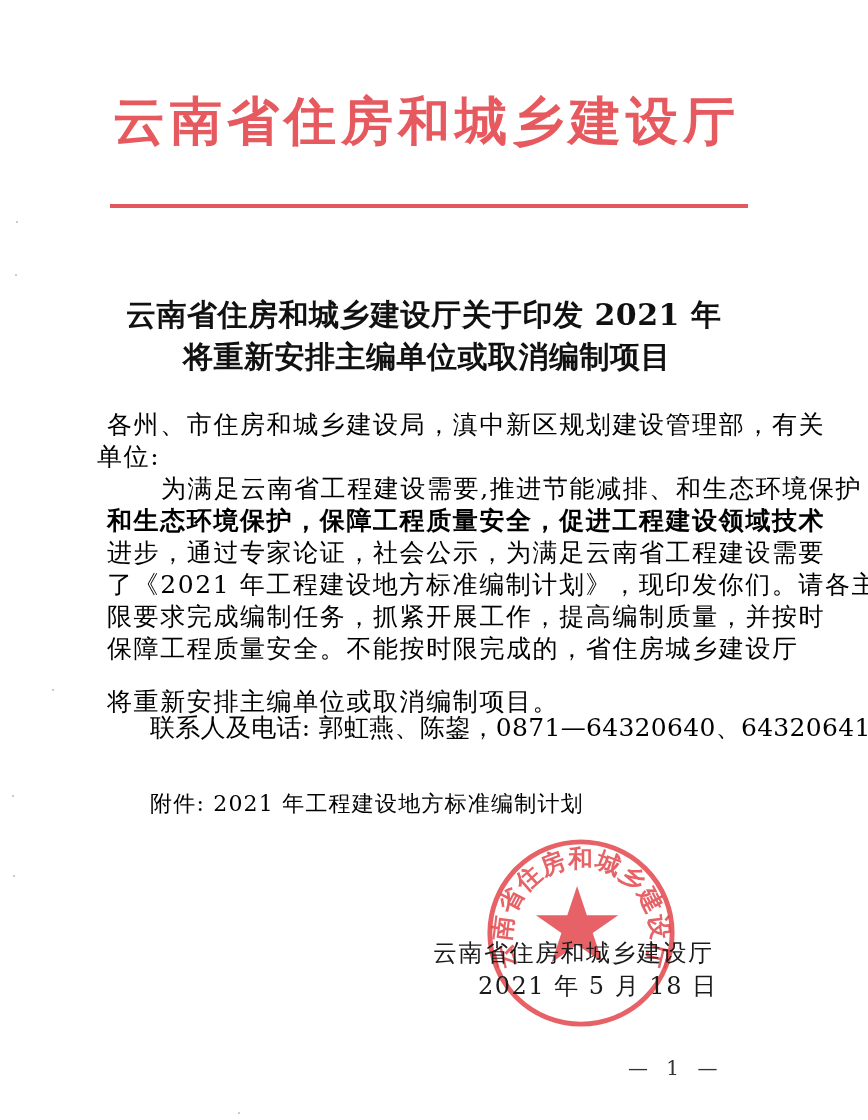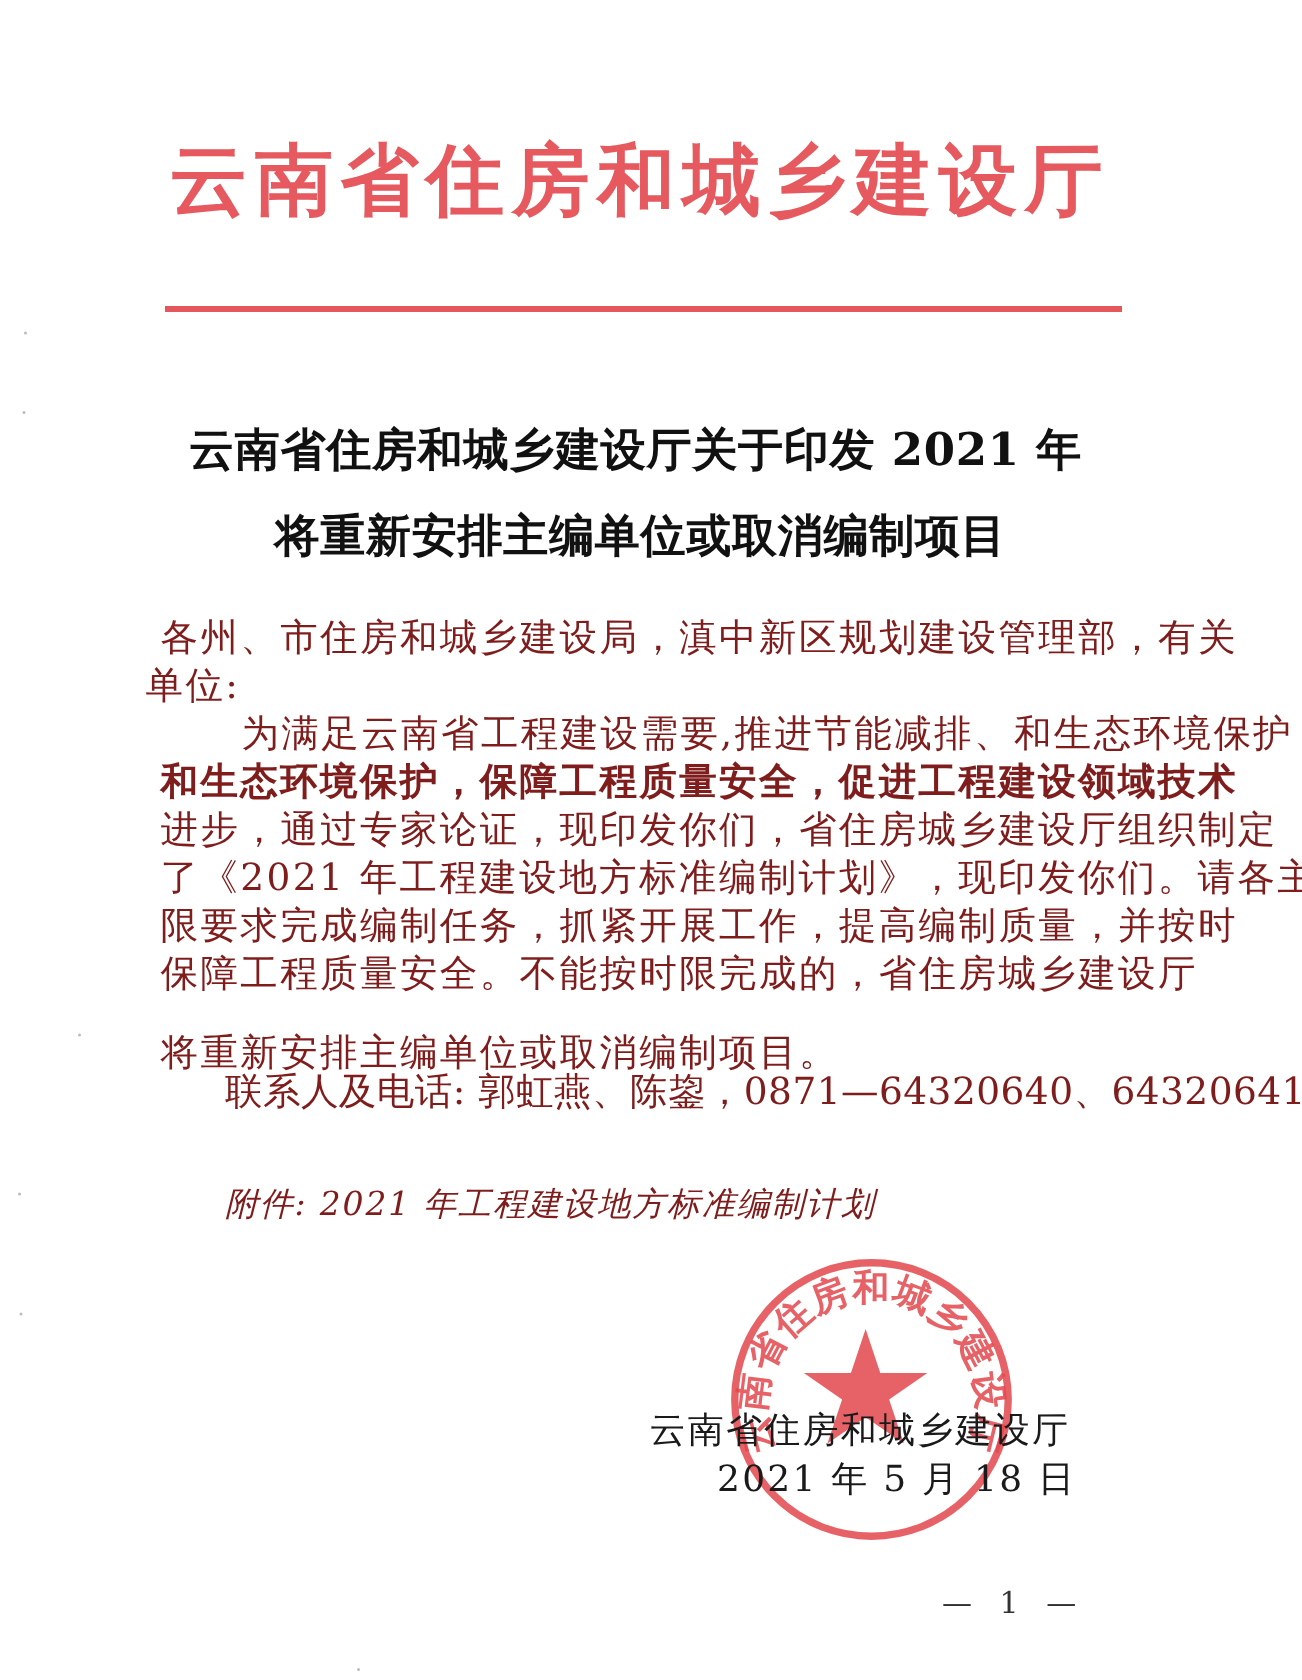--- a/index.html
+++ b/index.html
@@ -40,29 +40,29 @@
   }
 
   
   .doc-title {
     font-family: "DejaVu Serif", "Liberation Serif", serif;
     font-weight: bold;
     font-size: 30px;
     color: #111;
     letter-spacing: 0.5px;
   }
-  .doc-title.l1 { left: 126px; top: 280px; }
+  .doc-title.l1 { left: 126px; top: 295px; }
   .doc-title.l2 { left: 183px; top: 337px; }
 
   
   .body-text {
     font-family: "DejaVu Serif", "Liberation Serif", serif;
     font-size: 25px;
     line-height: 32px;
-    color: #7f1d1d;
+    color: #000000;
     letter-spacing: 1.6px;
   }
 
   
   .seal {
     position: absolute;
     left: 483px;
     top: 835px;
     width: 196px;
     height: 196px;
@@ -98,29 +98,29 @@
 <div class="red-rule"></div>
 
 <div class="abs doc-title l1">云南省住房和城乡建设厅关于印发 2021 年</div>
 <div class="abs doc-title l2">将重新安排主编单位或取消编制项目</div>
 
 <div class="abs body-text" style="left:107px; top:409px;">各州、市住房和城乡建设局，滇中新区规划建设管理部，有关</div>
 <div class="abs body-text" style="left:97px; top:441px;">单位:</div>
 
 <div class="abs body-text" style="left:161px; top:473px;">为满足云南省工程建设需要,推进节能减排、和生态环境保护</div>
 <div class="abs body-text" style="left:107px; top:505px;font-weight:bold;">和生态环境保护，保障工程质量安全，促进工程建设领域技术</div>
-<div class="abs body-text" style="left:107px; top:537px;">进步，通过专家论证，现印发你们，省住房城乡建设厅组织制定</div>
+<div class="abs body-text" style="left:107px; top:537px;">进步，通过专家论证，社会公示，为满足云南省工程建设需要</div>
 <div class="abs body-text" style="left:107px; top:569px;">了《2021 年工程建设地方标准编制计划》，现印发你们。请各主</div>
 <div class="abs body-text" style="left:107px; top:601px;">限要求完成编制任务，抓紧开展工作，提高编制质量，并按时</div>
 <div class="abs body-text" style="left:107px; top:633px;">保障工程质量安全。不能按时限完成的，省住房城乡建设厅</div>
 <div class="abs body-text" style="left:107px; top:686px;">将重新安排主编单位或取消编制项目。</div>
 
 <div class="abs body-text" style="left:150px; top:712px; letter-spacing:0.3px;">联系人及电话: 郭虹燕、陈鋆，0871—64320640、64320641。</div>
 
-<div class="abs body-text" style="left:150px; top:788px; font-size:22px; letter-spacing:1.2px;font-style:italic;">附件:  2021 年工程建设地方标准编制计划</div>
+<div class="abs body-text" style="left:150px; top:788px; font-size:22px; letter-spacing:1.2px;">附件:  2021 年工程建设地方标准编制计划</div>
 
 <svg class="seal" viewBox="0 0 200 200">
   <defs>
     <path id="sealArc" d="M 32 128 A 72 72 0 1 1 168 128" fill="none"></path>
   </defs>
   <circle cx="100" cy="100" r="93" fill="none" stroke="#e3474c" stroke-width="5" opacity="0.85"></circle>
   <text font-family="DejaVu Sans, sans-serif" font-size="25" font-weight="bold" fill="#e3474c" opacity="0.85" letter-spacing="1">
     <textPath href="#sealArc" startOffset="50%" text-anchor="middle">云南省住房和城乡建设厅</textPath>
   </text>
   <polygon fill="#e3474c" opacity="0.85" points="96,52 106,82 138,82 112,100 122,130 96,112 70,130 80,100 54,82 86,82"></polygon>

